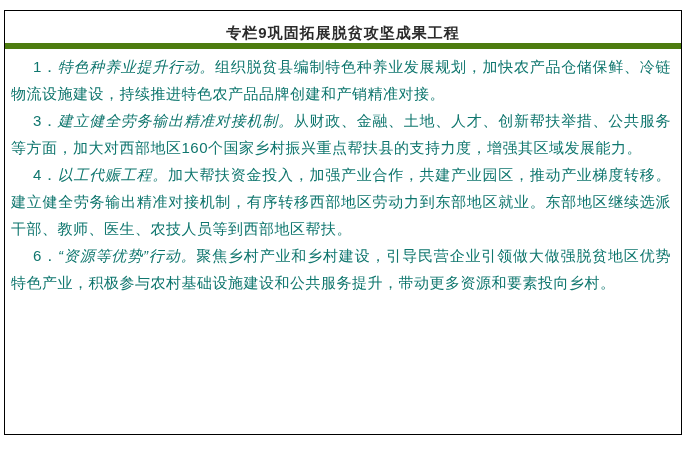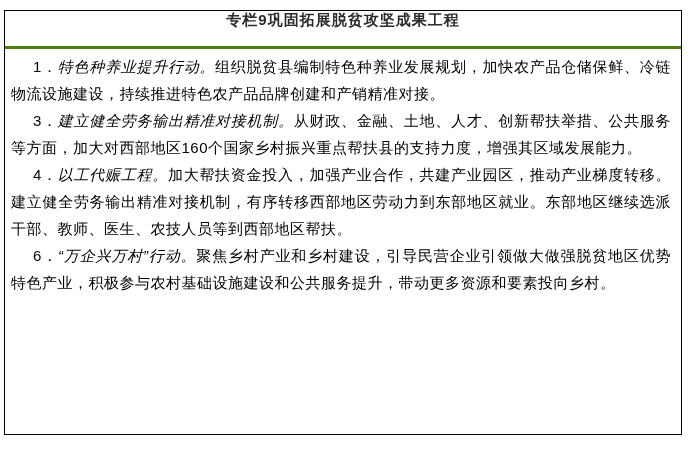--- a/index.html
+++ b/index.html
@@ -18,55 +18,55 @@
     left: 4px;
     top: 10px;
     width: 678px;
     height: 425px;
     border: 1px solid #000000;
     background: #ffffff;
     box-sizing: border-box;
   }
   .column-box .title-row {
     height: 38px;
-    border-bottom: 3px solid #4d7c0f;
+    border-bottom: 6px solid #4d7c0f;
     display: flex;
-    align-items: flex-start;
+    align-items: flex-end;
     justify-content: center;
     box-sizing: border-box;
   }
   .column-box .title-row h1 {
     margin: 0;
     font-size: 15px;
     font-weight: bold;
     color: #2b2b2b;
     letter-spacing: 1px;
   }
   .column-box .body-area {
     padding: 4px 10px 6px 6px;
   }
   .body-area p {
     margin: 0;
     text-indent: 22px;
     font-size: 15px;
     line-height: 27px;
-    color: #000000;
+    color: #0f766e;
     letter-spacing: 0.5px;
     text-align: justify;
   }
   .body-area p .para-lead {
     font-style: italic;
   }
 </style>
 </head>
 <body>
 
 <div class="column-box">
   <div class="title-row">
     <h1>专栏9巩固拓展脱贫攻坚成果工程</h1>
   </div>
   <div class="body-area">
     <p><span>1．</span><span class="para-lead">特色种养业提升行动。</span><span>组织脱贫县编制特色种养业发展规划，加快农产品仓储保鲜、冷链物流设施建设，持续推进特色农产品品牌创建和产销精准对接。</span></p>
     <p><span>3．</span><span class="para-lead">建立健全劳务输出精准对接机制。</span><span>从财政、金融、土地、人才、创新帮扶举措、公共服务等方面，加大对西部地区160个国家乡村振兴重点帮扶县的支持力度，增强其区域发展能力。</span></p>
     <p><span>4．</span><span class="para-lead">以工代赈工程。</span><span>加大帮扶资金投入，加强产业合作，共建产业园区，推动产业梯度转移。建立健全劳务输出精准对接机制，有序转移西部地区劳动力到东部地区就业。东部地区继续选派干部、教师、医生、农技人员等到西部地区帮扶。</span></p>
-    <p><span>6．</span><span class="para-lead">“万企兴万村”行动。</span><span>聚焦乡村产业和乡村建设，引导民营企业引领做大做强脱贫地区优势特色产业，积极参与农村基础设施建设和公共服务提升，带动更多资源和要素投向乡村。</span></p>
+    <p><span>6．</span><span class="para-lead">“资源等优势”行动。</span><span>聚焦乡村产业和乡村建设，引导民营企业引领做大做强脱贫地区优势特色产业，积极参与农村基础设施建设和公共服务提升，带动更多资源和要素投向乡村。</span></p>
   </div>
 </div>
 
 </body></html>

